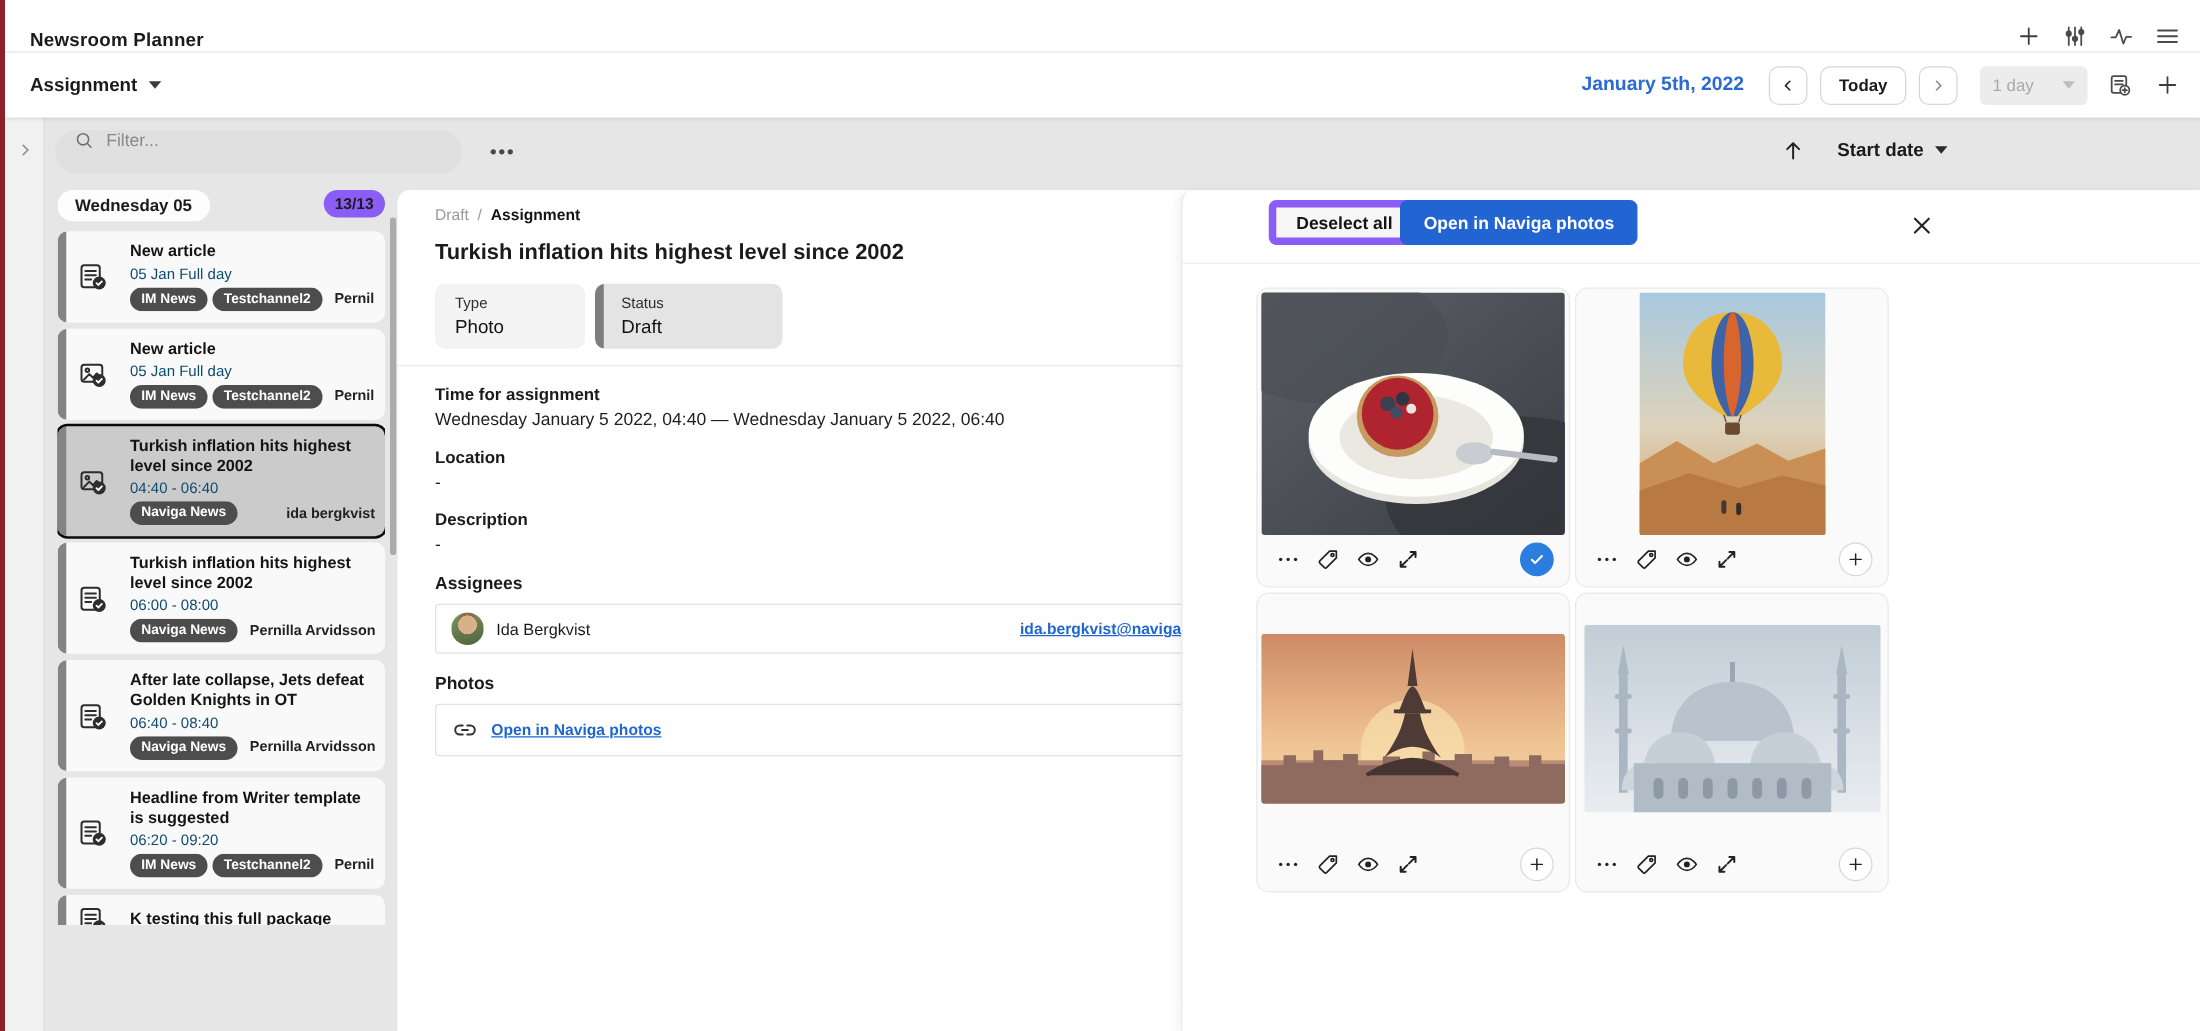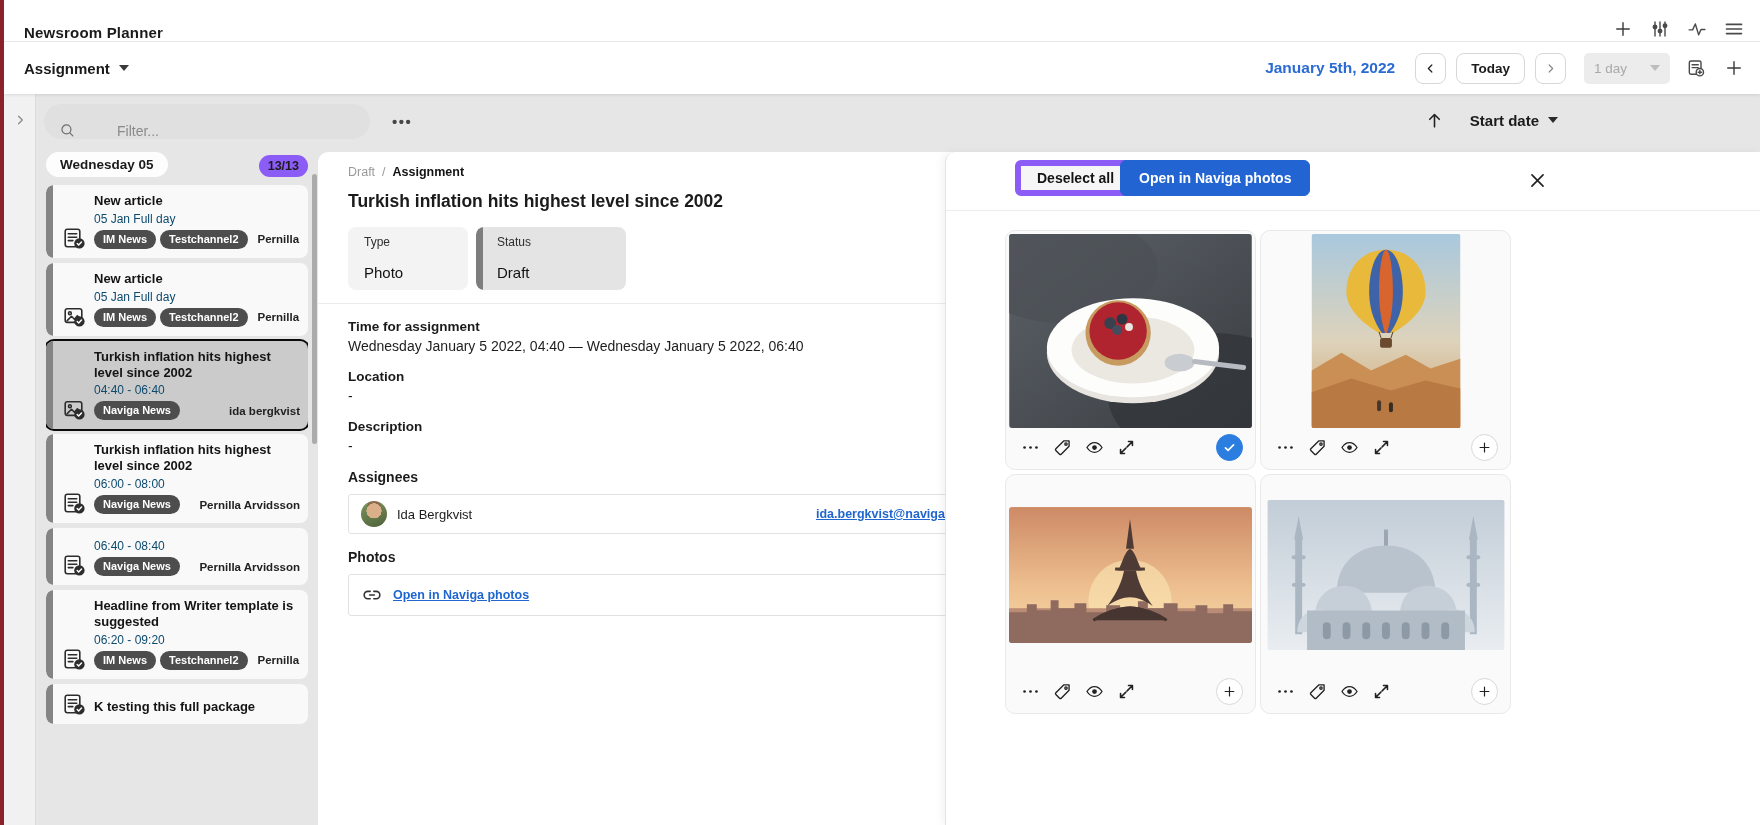--- a/index.html
+++ b/index.html
@@ -33,63 +33,63 @@
   .range-select .caret { border-top-color:#bdbdbd; margin-left:auto; }
   .tb-right .ibtn { margin-left:4px; }
 
   
   .workspace { position:absolute; left:4px; right:0; top:94px; bottom:0; background:#e6e6e6; }
   .rail { position:absolute; left:0; top:0; bottom:0; width:32px; background:#f1f1f1; border-right:1px solid #dcdcdc; }
   .rail .ibtn { margin:14px auto 0; }
   .rail svg { width:14px; height:14px; }
 
   .filter-bar { position:absolute; left:40px; top:10px; display:flex; align-items:center; }
-  .search-box { width:326px; height:35px; background:#e0e0e0; border-radius:18px; display:flex; align-items:flex-end; padding:0 12px 0 15px;gap:32px; }
+  .search-box { width:326px; height:35px; background:#e0e0e0; border-radius:18px; display:flex; align-items:flex-start; padding:0 12px 0 15px; }
   .search-box svg { width:17px; height:17px; flex-shrink:0; }
   .search-box input { border:none; outline:none; background:transparent; font-size:14px; margin-left:9px; width:100%;
     font-family:"Liberation Sans", sans-serif; color:#333; }
   .search-box input::placeholder { color:#8a8a8a; }
   .more-dots { margin-left:22px; font-size:15px; font-weight:700; color:#474747; letter-spacing:1.5px; cursor:pointer; }
 
   .sort-cluster { position:absolute; right:202px; top:14px; display:flex; align-items:center; gap:9px; }
   .sort-cluster svg { width:19px; height:19px; }
   .sort-label { font-size:15px; font-weight:700; margin-left:14px; }
   .sort-caret { border-top-color:#2a2a2a; }
 
   
   .side-col { position:absolute; left:42px; top:58px; width:262px; height:588px; overflow:hidden; }
-  .day-header { display:flex; align-items:flex-end; justify-content:space-between; margin-bottom:8px; }
+  .day-header { display:flex; align-items:flex-start; justify-content:space-between; margin-bottom:8px; }
   .day-pill { background:#fdfdfd; border-radius:14px; padding:5px 14px; font-size:13.5px; font-weight:700; }
   .count-pill { background:#8b5cf6; border-radius:11px; padding:4px 9px; font-size:12.5px; font-weight:600; }
 
   .acard { position:relative; background:#f9f9f9; border-radius:8px; padding:8px 8px 9px 17px; margin-bottom:5px;
     cursor:pointer; overflow:hidden; }
   .acard::before { content:""; position:absolute; left:0; top:0; bottom:0; width:7px; background:#848484; border-radius:8px 0 0 8px; }
   .acard.selected { background:#cbcbcb; box-shadow:0 0 0 2px #0b0b0b; }
-  .acard-row { display:flex; gap:9px; align-items:flex-end; }
+  .acard-row { display:flex; gap:19px; align-items:center; }
   .card-icon { width:22px; height:22px; flex-shrink:0; margin-top:1px; }
   .card-icon svg { width:22px; height:22px; }
   .card-title { font-size:13px; font-weight:700; line-height:1.22; color:#141414; }
   .card-time { font-size:12px; color:#0c4a6e; margin-top:3px; }
   .badge-row { display:flex; align-items:center; gap:4px; margin-top:4px; white-space:nowrap; overflow:hidden; }
   .badge { background:#4d4d4d; color:#fff; font-size:11px; font-weight:700; padding:3px 9px 4px; border-radius:10px; flex-shrink:0; }
   .card-assignee { margin-left:auto; font-size:11.5px; font-weight:700; color:#222; flex-shrink:0; padding-left:6px; }
 
   
   .main-panel { position:absolute; left:314px; top:58px; right:0; bottom:0; background:#fff; border-radius:10px 0 0 0; z-index:2; }
   .v-thumb { position:absolute; left:308px; top:80px; width:5px; height:270px; background:#ababab; border-radius:3px; z-index:3; }
   .main-content { padding:13px 0 0 30px; }
   .breadcrumb { font-size:12.5px; color:#9a9a9a; display:flex; gap:7px; }
   .breadcrumb .crumb-link { cursor:pointer; }
   .breadcrumb .current { color:#141414; font-weight:700; }
   .detail-title { font-size:17.5px; font-weight:700; margin-top:12px; }
   .chip-row { display:flex; gap:8px; margin-top:15px; }
   .chip { border-radius:8px; padding:8px 16px 9px; min-width:120px; }
   .chip .chip-label { font-size:12px; color:#2e2e2e; }
-  .chip .chip-value { font-size:15px; color:#111; margin-top:15px; }
+  .chip .chip-value { font-size:15px; color:#111; margin-top:4px; }
   .chip.type { background:#f3f3f3; }
   .chip.status { background:#e4e4e4; position:relative; padding-left:21px; min-width:150px; overflow:hidden; }
   .chip.status::before { content:""; position:absolute; left:0; top:0; bottom:0; width:7px; background:#7d7d7d; border-radius:8px 0 0 8px; }
   .sec-divider { border:none; border-top:1px solid #ebebeb; margin:13px 0 0 -30px; }
   .sec-label { font-size:13.5px; font-weight:700; margin-top:15px; }
   .sec-value { font-size:14px; margin-top:4px; color:#1e1e1e; }
   .assignee-box { position:relative; margin-top:9px; margin-right:20px; height:40px; border:1px solid #e2e2e2; border-radius:3px;
     display:flex; align-items:center; padding:0 12px; }
   .avatar { width:26px; height:26px; border-radius:50%; flex-shrink:0;
     background:radial-gradient(circle at 50% 38%, #d9b08a 0 36%, rgba(0,0,0,0) 37%),
@@ -317,20 +317,21 @@
 
   <div class="acard">
     <div class="acard-row">
       <span class="card-icon"><svg viewBox="0 0 22 22" fill="none" stroke="#2d2d2d" stroke-width="1.6" stroke-linecap="round">
                 <rect x="2.2" y="2.2" width="14.6" height="17.6" rx="2.2"></rect>
                 <path d="M5.3 6.8h8.4M5.3 10.2h8.4M5.3 13.6h4.6"></path>
                 <circle cx="16.4" cy="16.4" r="5.2" fill="#2d2d2d" stroke="none"></circle>
                 <path d="m14.2 16.5 1.5 1.5 2.8-2.9" stroke="#fff" stroke-width="1.5" fill="none"></path>
               </svg></span>
       <div style="min-width:0;flex:1">
+        <div class="card-title">After late collapse, Jets defeat Golden Knights in OT</div>
         <div class="card-time">06:40 - 08:40</div>
         <div class="badge-row">
           <span class="badge">Naviga News</span>
                 <span class="card-assignee">Pernilla Arvidsson</span>
         </div>
       </div>
     </div>
   </div>
 
   <div class="acard">

